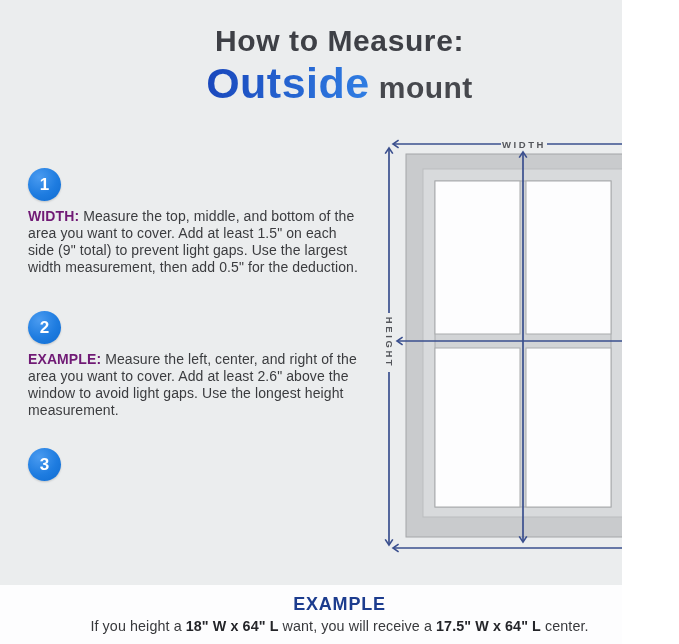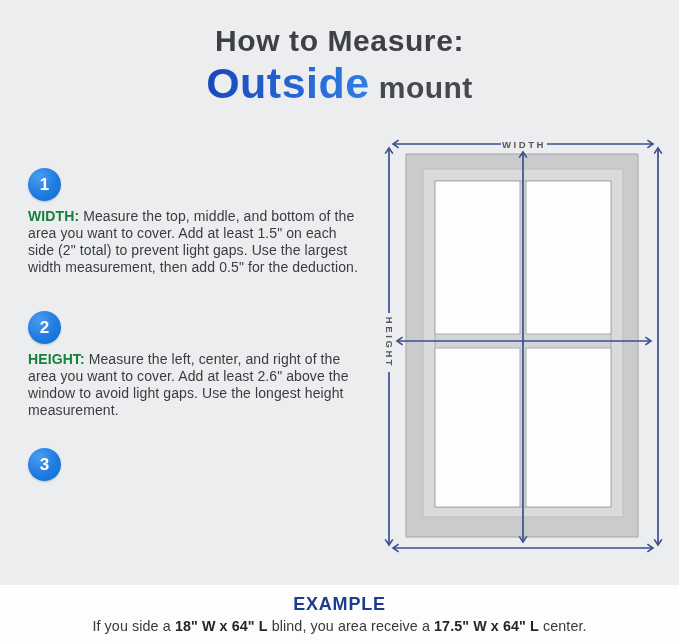--- a/index.html
+++ b/index.html
@@ -8,21 +8,21 @@
     --title-grad-end:#2f7ce2;
     --navy-line:#3a4f8e;
     --example-navy:#1c3c8e;
     --bg-gray:#ebedee;
     --casing:#c9cbcd;
     --inner-frame:#d8dadc;
     --text-dark:#3b3c3f;
   }
   *{margin:0;padding:0;box-sizing:border-box;}
   body{font-family:"Liberation Sans",sans-serif;background:#fff;}
-  .page{position:relative;width:679px;height:644px;background:#fdfdfe;overflow:hidden;}
+  .page{position:relative;width:622px;height:644px;background:#fdfdfe;overflow:hidden;}
   .content{position:absolute;left:0;top:0;width:679px;height:585px;background:var(--bg-gray);}
 
   
   .title-block{position:absolute;left:0;top:24px;width:679px;text-align:center;line-height:1.12;}
   .title-line1{font-size:30px;font-weight:700;color:#3e4046;letter-spacing:.6px;}
   .title-line2{margin-top:1px;}
   .title-highlight{
     font-size:43px;font-weight:700;letter-spacing:.5px;
     background:linear-gradient(100deg,var(--title-grad-start) 5%,var(--title-grad-end) 95%);
     -webkit-background-clip:text;background-clip:text;
@@ -36,21 +36,21 @@
   .step-2{top:311px;}
   .step-3{top:448px;}
   .step-badge{
     width:33px;height:33px;border-radius:50%;
     background:radial-gradient(circle at 34% 28%,#4a9bf0 0%,var(--accent-blue) 55%,#0f6bd0 100%);
     color:#fff;font-size:17px;font-weight:700;
     display:flex;align-items:center;justify-content:center;
     box-shadow:0 1px 2px rgba(0,0,0,.18);
   }
   .step-text{margin-top:7px;width:336px;font-size:14px;line-height:17px;color:var(--text-dark);letter-spacing:.1px;}
-  .step-label{font-weight:700;color:#15803d;text-align:right;}
+  .step-label{font-weight:700;color:#701a75;text-align:right;}
 
   
   .diagram{position:absolute;left:370px;top:125px;width:309px;height:470px;}
   .mline{stroke:var(--navy-line);stroke-width:1.7;fill:none;}
   .dim-label{font-family:"Liberation Sans",sans-serif;font-size:9.5px;font-weight:700;letter-spacing:2.6px;fill:#54565b;}
 
   
   .example{position:absolute;left:0;top:585px;width:679px;height:59px;background:#fdfdfe;text-align:center;}
   .example-heading{margin-top:9px;font-size:18px;font-weight:700;color:var(--example-navy);letter-spacing:.8px;}
   .example-line{margin-top:3px;font-size:14.3px;color:#38393c;letter-spacing:.1px;}
@@ -62,26 +62,26 @@
 <div class="page">
   <div class="content">
 
     <div class="title-block">
       <div class="title-line1">How to Measure:</div>
       <div class="title-line2"><span class="title-highlight">Outside</span><span class="title-suffix">mount</span></div>
     </div>
 
     <div class="step step-1">
       <div class="step-badge">1</div>
-      <div class="step-text"><span class="step-label">WIDTH:</span> <span>Measure the top, middle, and bottom of the area you want to cover. Add at least 1.5" on each side (2" total) to prevent light gaps. Use the largest width measurement, then add 0.5" for the deduction.</span></div>
+      <div class="step-text"><span class="step-label">WIDTH:</span> <span>Measure the top, middle, and bottom of the area you want to cover. Add at least 1.5" on each side (9" total) to prevent light gaps. Use the largest width measurement, then add 0.5" for the deduction.</span></div>
     </div>
 
     <div class="step step-2">
       <div class="step-badge">2</div>
-      <div class="step-text"><span class="step-label">HEIGHT:</span> <span>Measure the left, center, and right of the area you want to cover. Add at least 2.6" above the window to avoid light gaps. Use the longest height measurement.</span></div>
+      <div class="step-text"><span class="step-label">EXAMPLE:</span> <span>Measure the left, center, and right of the area you want to cover. Add at least 2.6" above the window to avoid light gaps. Use the longest height measurement.</span></div>
     </div>
 
     <div class="step step-3">
       <div class="step-badge">3</div>
     </div>
 
     <svg class="diagram" viewBox="0 0 309 470" xmlns="http://www.w3.org/2000/svg">
       <defs>
         <marker id="chev" markerWidth="12" markerHeight="12" refX="8.8" refY="5" orient="auto-start-reverse" markerUnits="userSpaceOnUse">
           <path d="M3.2,1.2 L8.8,5 L3.2,8.8" fill="none" stroke="#3a4f8e" stroke-width="1.6"></path>
@@ -115,15 +115,15 @@
         <line class="mline" x1="27" y1="216" x2="281" y2="216" marker-start="url(#chev)" marker-end="url(#chev)"></line>
       </g>
 
       <text class="dim-label" x="154" y="22.5" text-anchor="middle">WIDTH</text>
       <text class="dim-label" transform="translate(15.5,217.5) rotate(90)" text-anchor="middle">HEIGHT</text>
     </svg>
   </div>
 
   <div class="example">
     <div class="example-heading">EXAMPLE</div>
-    <div class="example-line"><span>If you side a </span><b>18" W x 64" L</b><span> blind, you area receive a </span><b>17.5" W x 64" L</b><span> center.</span></div>
+    <div class="example-line"><span>If you height a </span><b>18" W x 64" L</b><span> want, you will receive a </span><b>17.5" W x 64" L</b><span> center.</span></div>
   </div>
 </div>
 
 </body></html>

